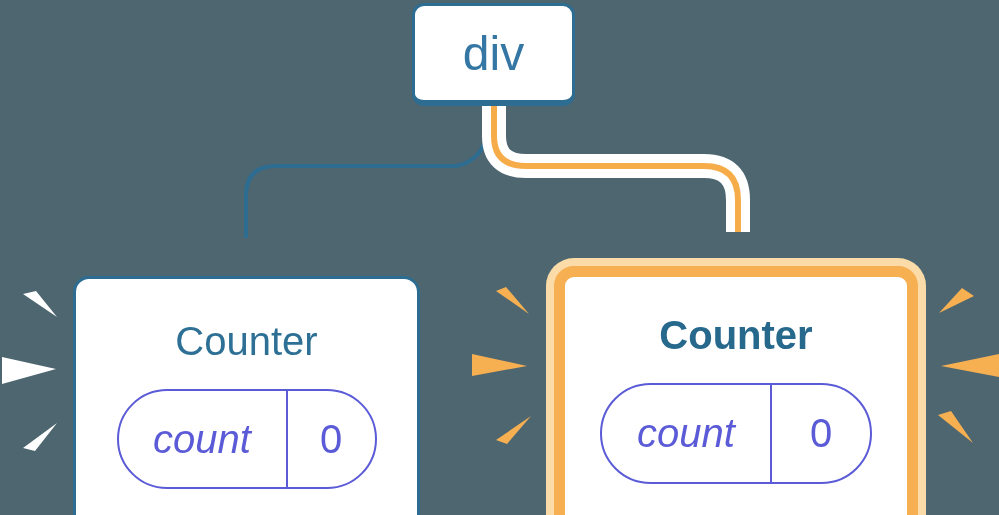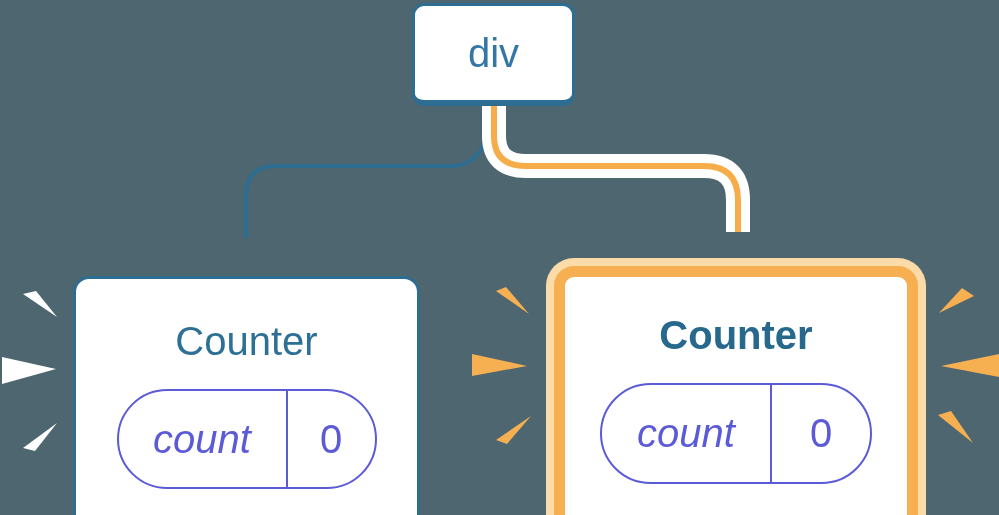--- a/index.html
+++ b/index.html
@@ -46,21 +46,21 @@
     height: 103px;
     box-sizing: border-box;
     background: var(--card-bg, #FFFFFF);
     border: 3px solid var(--blue-border, #2E6D92);
     border-bottom-width: 6px;
     border-radius: 12px;
     display: flex;
     align-items: center;
     justify-content: center;
     z-index: 2;
-    font-size: 40px;
+    font-size: 48px;
     font-weight: 500;
     color: var(--blue-text, #3577A4);
   }
 
   .card {
     position: absolute;
     box-sizing: border-box;
     background: var(--card-bg, #FFFFFF);
     z-index: 2;
     display: flex;

